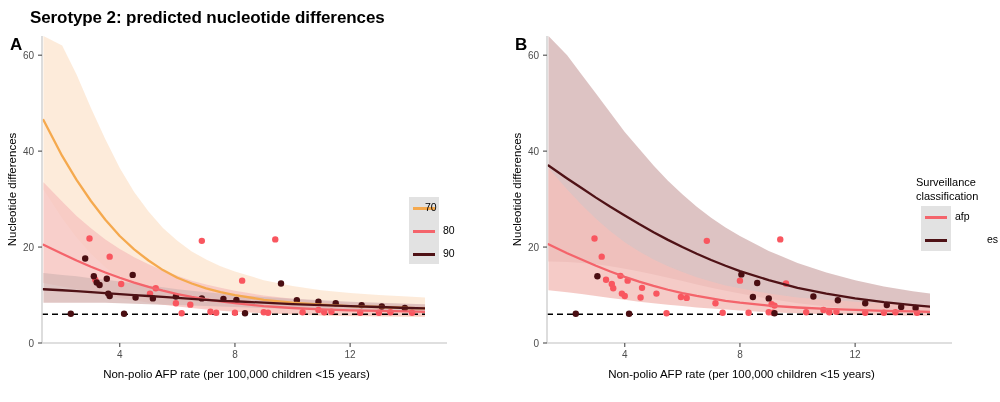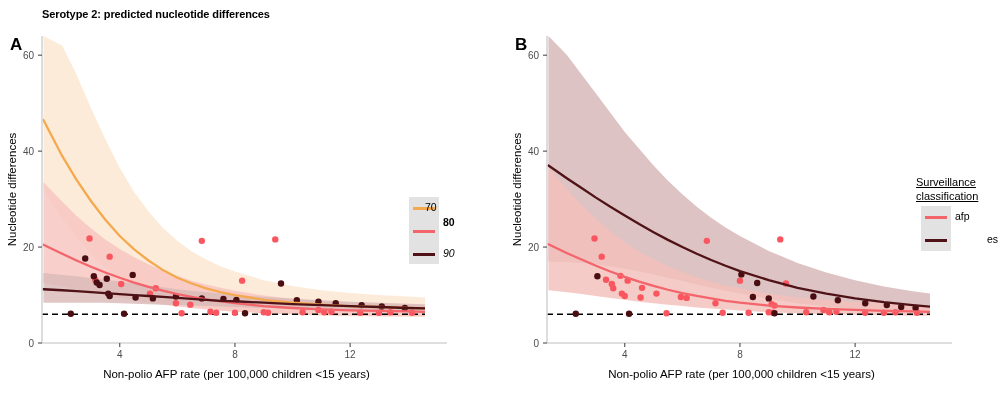--- a/index.html
+++ b/index.html
@@ -15,23 +15,23 @@
     position: relative;
   }
   #figure {
     position: absolute;
     left: 0; top: 0;
     width: 1000px;
     height: 402px;
   }
   .fig-title {
     position: absolute;
-    left: 42px;
+    left: 30px;
     top: 8px;
-    font-size: 11px;
+    font-size: 17px;
     font-weight: bold;
     color: #000000;
     letter-spacing: -0.1px;
   }
   .panel-tag {
     position: absolute;
     font-size: 17px;
     font-weight: bold;
     color: #000000;
   }
@@ -243,26 +243,26 @@
       <text x="350.1278195488722" y="358" text-anchor="middle" font-size="10" fill="#4d4d4d" font-family="&quot;Liberation Sans&quot;, sans-serif">12</text>
       <text x="236.5" y="378" text-anchor="middle" font-size="11.5" fill="#000" font-family="&quot;Liberation Sans&quot;, sans-serif">Non-polio AFP rate (per 100,000 children &lt;15 years)</text>
       <text x="0" y="0" text-anchor="middle" font-size="11.5" fill="#000" transform="translate(16,189.5) rotate(-90)" font-family="&quot;Liberation Sans&quot;, sans-serif">Nucleotide differences</text>
     </svg>
 
   <div class="legend-key-bg" style="left:409px; top:197px; width:30px; height:67px;"></div>
   <div id="legend-a-entries">
       <div class="legend-swatch" style="left: 413px; top: 207px; width: 22px; background: rgb(245, 169, 78);"></div>
       <div class="legend-label" style="left: 425px; top: 201px;">70</div>
       <div class="legend-swatch" style="left: 413px; top: 230px; width: 22px; background: rgb(244, 100, 107);"></div>
-      <div class="legend-label" style="left: 443px; top: 216px; font-weight: bold;">80</div>
+      <div class="legend-label" style="left: 443px; top: 224px;">80</div>
       <div class="legend-swatch" style="left: 413px; top: 253px; width: 22px; background: rgb(79, 18, 22);"></div>
-      <div class="legend-label" style="left: 443px; top: 247px; font-style: italic;">90</div>
+      <div class="legend-label" style="left: 443px; top: 247px;">90</div>
     </div>
 
-  <div class="legend-title" id="legend-b-title" style="left:916px; top:176px;text-decoration:underline;">
+  <div class="legend-title" id="legend-b-title" style="left:916px; top:176px;">
       <div>Surveillance</div>
       <div>classification</div>
     </div>
   <div class="legend-key-bg" style="left:921px; top:206px; width:30px; height:45px;"></div>
   <div id="legend-b-entries">
       <div class="legend-swatch" style="left: 925px; top: 216px; width: 22px; background: rgb(244, 100, 107);"></div>
       <div class="legend-label" style="left: 955px; top: 210px;">afp</div>
       <div class="legend-swatch" style="left: 925px; top: 239px; width: 22px; background: rgb(79, 18, 22);"></div>
       <div class="legend-label" style="left: 955px; top: 233px; margin-left: 32px;">es</div>
     </div>

